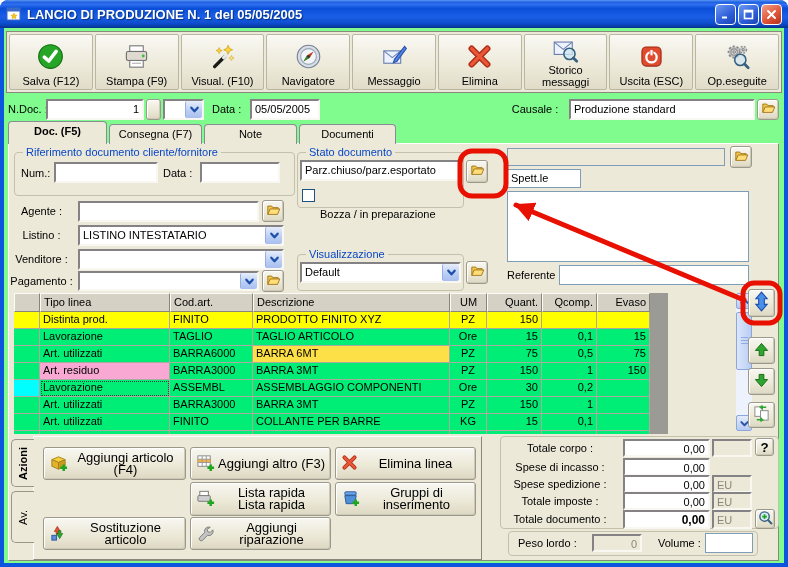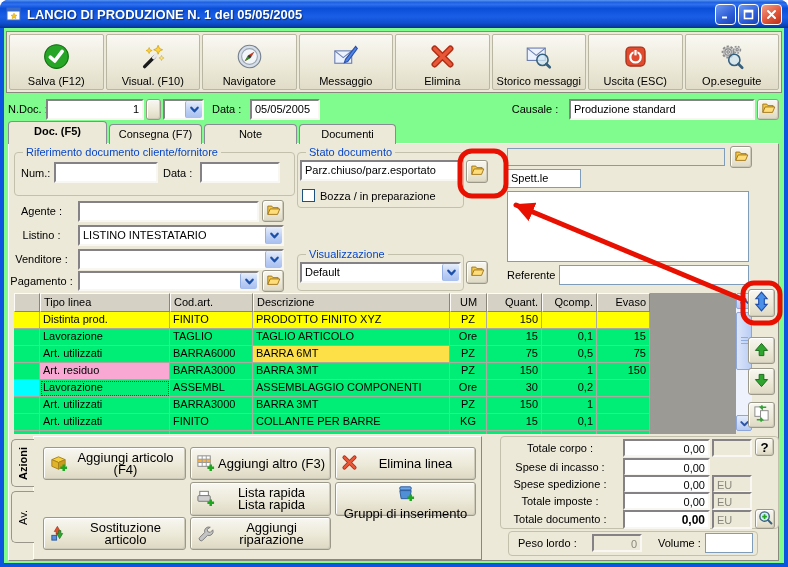--- a/index.html
+++ b/index.html
@@ -33,21 +33,21 @@
   .combo .cbtn{width:17px;background:linear-gradient(180deg,#E7EEFB,#BACDF3 60%,#A8BFEF);border-left:1px solid #96AEE0;border-radius:2px;display:flex;align-items:center;justify-content:center;cursor:pointer;}
   .btn3d{position:absolute;background:linear-gradient(#F8F7F1,#ECE9D8 55%,#DDD8C2);border:1px solid #9C988A;border-radius:3px;box-shadow:inset 1px 1px 0 #fff,inset -1px -1px 0 #CDC9B8;display:flex;align-items:center;justify-content:center;cursor:pointer;padding:0;}
   .gbox{position:absolute;border:1px solid #C3C0AC;border-radius:4px;}
   .gtitle{position:absolute;top:-7px;left:8px;background:#ECE9D8;padding:0 3px;color:#0846C8;font-size:11px;line-height:13px;white-space:nowrap;}
   .chk{position:absolute;width:13px;height:13px;background:#fff;border:1px solid #1C5180;}
   
   .tab{position:absolute;top:124px;height:20px;background:#ECE9D8;border:1px solid #898C95;border-bottom:none;border-radius:4px 4px 0 0;text-align:center;line-height:18px;cursor:pointer;z-index:2;}
   .tab.active{top:121px;height:23px;font-weight:bold;z-index:4;}
   .tabpage{position:absolute;left:8px;top:143px;width:771px;height:418px;background:#ECE9D8;border:1px solid;border-color:#FFFFFF #8A887C #8A887C #FFFFFF;z-index:1;}
   
-  .tablewrap{position:absolute;left:14px;top:293px;width:722px;height:141px;background:#9C9A94;overflow:hidden;z-index:2;}
+  .tablewrap{position:absolute;left:14px;top:293px;width:654px;height:141px;background:#9C9A94;overflow:hidden;z-index:2;}
   .thead{display:flex;height:19px;}
   .th{flex-shrink:0;background:#D5D1C5;border:1px solid;border-color:#FCFBF7 #898578 #898578 #FCFBF7;font-size:11px;line-height:16px;padding:0 3px;overflow:hidden;white-space:nowrap;}
   .trow{display:flex;height:17px;cursor:pointer;}
   .cell{flex-shrink:0;border-right:1px solid #ABA9A0;border-bottom:1px solid #ABA9A0;font-size:11px;line-height:15px;padding:0 3px;overflow:hidden;white-space:nowrap;}
   .numv{text-align:right;}.ctr{text-align:center;}
   .w0{width:26px}.w1{width:130px}.w2{width:83px}.w3{width:197px}.w4{width:37px}.w5{width:55px}.w6{width:55px}.w7{width:53px}.wf{flex:1;border:none;background:transparent;}
   .focus-cell{outline:1px dotted #404040;outline-offset:-2px;}
   
   .vscroll{position:absolute;left:736px;top:293px;width:16px;height:138px;background:#EDF2FC;z-index:3;}
   .sbtn{position:absolute;left:0;width:16px;height:16px;background:linear-gradient(#E3ECFB,#B6CAF2);border:1px solid #8DA7DC;border-radius:2px;display:flex;align-items:center;justify-content:center;cursor:pointer;}
@@ -105,20 +105,32 @@
           <svg width="27" height="27" viewBox="0 0 24 24">
             <circle cx="12" cy="12" r="10.5" fill="#27A527" stroke="#0E6F0E"></circle>
             <path d="M6.5 12.5 L10.5 16 L17 7.5" stroke="#fff" stroke-width="3.2" fill="none" stroke-linecap="round" stroke-linejoin="round"></path>
           </svg>
         </span>
       <span class="tlabel">Salva (F12)</span>
     </div>
     <div class="tbtn">
       <span class="ico">
           <svg width="27" height="27" viewBox="0 0 24 24">
+            <rect x="6" y="2.5" width="12" height="5" fill="#fff" stroke="#7A7A7A"></rect>
+            <rect x="3" y="7.5" width="18" height="8" rx="1.5" fill="#DEDAD0" stroke="#6E6E6E"></rect>
+            <circle cx="18" cy="11.5" r="1.3" fill="#3FBF3F"></circle>
+            <rect x="6" y="15.5" width="12" height="6" fill="#fff" stroke="#7A7A7A"></rect>
+            <line x1="8" y1="18" x2="16" y2="18" stroke="#AAAAAA"></line>
+          </svg>
+        </span>
+      <span class="tlabel">Stampa (F9)</span>
+    </div>
+    <div class="tbtn">
+      <span class="ico">
+          <svg width="27" height="27" viewBox="0 0 24 24">
             <line x1="5" y1="21" x2="14" y2="12" stroke="#1A1A1A" stroke-width="3" stroke-linecap="round"></line>
             <line x1="13" y1="13" x2="15.5" y2="10.5" stroke="#E8E8E8" stroke-width="3" stroke-linecap="round"></line>
             <path d="M17 2 l1.2 2.8 L21 6 l-2.8 1.2 L17 10 l-1.2 -2.8 L13 6 l2.8 -1.2 Z" fill="#FFD23E" stroke="#C79A00" stroke-width=".6"></path>
             <path d="M9 4 l.8 1.9 1.9 .8 -1.9 .8 -.8 1.9 -.8 -1.9 -1.9 -.8 1.9 -.8 Z" fill="#FFD23E" stroke="#C79A00" stroke-width=".5"></path>
             <path d="M20 11 l.7 1.6 1.6 .7 -1.6 .7 -.7 1.6 -.7 -1.6 -1.6 -.7 1.6 -.7 Z" fill="#FFE37A" stroke="#C79A00" stroke-width=".4"></path>
           </svg>
         </span>
       <span class="tlabel">Visual. (F10)</span>
     </div>
     <div class="tbtn">
@@ -275,21 +287,21 @@
     <span class="gtitle">Stato documento</span>
   </div>
   <div class="fld" style="left:300px;top:160px;width:161px;height:21px;z-index:2;">Parz.chiuso/parz.esportato</div>
   <button class="btn3d" style="left:466px;top:160px;width:22px;height:23px;z-index:2;">
       <span><svg width="15" height="14" viewBox="0 0 16 16">
           <path d="M1.5 13 V3.5 h4.5 l1.3 1.8 h6 V7" fill="#F2C94C" stroke="#9C6F14"></path>
           <path d="M1.5 13 L4.2 6.8 h11 L12.6 13 Z" fill="#FFDE7A" stroke="#9C6F14"></path>
         </svg></span>
     </button>
   <span class="chk" style="left:302px;top:189px;z-index:2;"></span>
-  <span class="lab" style="left:320px;top:190px;z-index:2;">Bozza / in preparazione</span>
+  <span class="lab" style="left:320px;top:208px;z-index:2;">Bozza / in preparazione</span>
 
   <div class="gbox" style="left:297px;top:254px;width:167px;height:37px;z-index:2;">
     <span class="gtitle">Visualizzazione</span>
   </div>
   <div class="combo" style="left:300px;top:262px;width:161px;height:21px;z-index:2;">
     <span class="cval">Default</span>
     <span class="cbtn">
         <svg width="11" height="11" viewBox="0 0 12 12">
           <path d="M2.5 4 L6 8 L9.5 4" fill="none" stroke="#1C4FA8" stroke-width="2.4" stroke-linecap="round" stroke-linejoin="round"></path>
         </svg>
@@ -485,21 +497,21 @@
     <span><svg width="19" height="19" viewBox="0 0 20 20">
           <rect x="4" y="3.5" width="9" height="5" fill="#fff" stroke="#777777"></rect>
           <rect x="2" y="8" width="13" height="6" rx="1" fill="#CFCFCF" stroke="#777777"></rect>
           <path d="M15.5 12 v7 M12 15.5 h7" stroke="#1FA51F" stroke-width="2.6"></path>
         </svg></span>
     <span class="albl">
         <span style="display:block;">Lista rapida</span>
         <span style="display:block;">Lista rapida</span>
       </span>
   </button>
-  <button class="abtn" style="left:335px;top:482px;width:141px;height:34px;flex-direction:column;">
+  <button class="abtn" style="left:335px;top:482px;width:141px;height:34px;">
     <span><svg width="19" height="19" viewBox="0 0 20 20">
           <rect x="4" y="4" width="12" height="3.4" rx="1.2" fill="#6FA8E8" stroke="#2A5A9C"></rect>
           <path d="M4 8 h12 l-1.4 8.5 h-9.2 Z" fill="#4E8FD6" stroke="#2A5A9C"></path>
           <path d="M15.5 12 v7 M12 15.5 h7" stroke="#1FA51F" stroke-width="2.6"></path>
         </svg></span>
     <span class="albl">Gruppi di inserimento</span>
   </button>
   <button class="abtn" style="left:43px;top:517px;width:143px;height:33px;">
     <span><svg width="19" height="19" viewBox="0 0 20 20">
           <path d="M5.5 9 L8.8 3.5 L12 9 H9.9 V12 H7.5 V9 Z" fill="#E05030" stroke="#9C2810" stroke-width=".6"></path>

